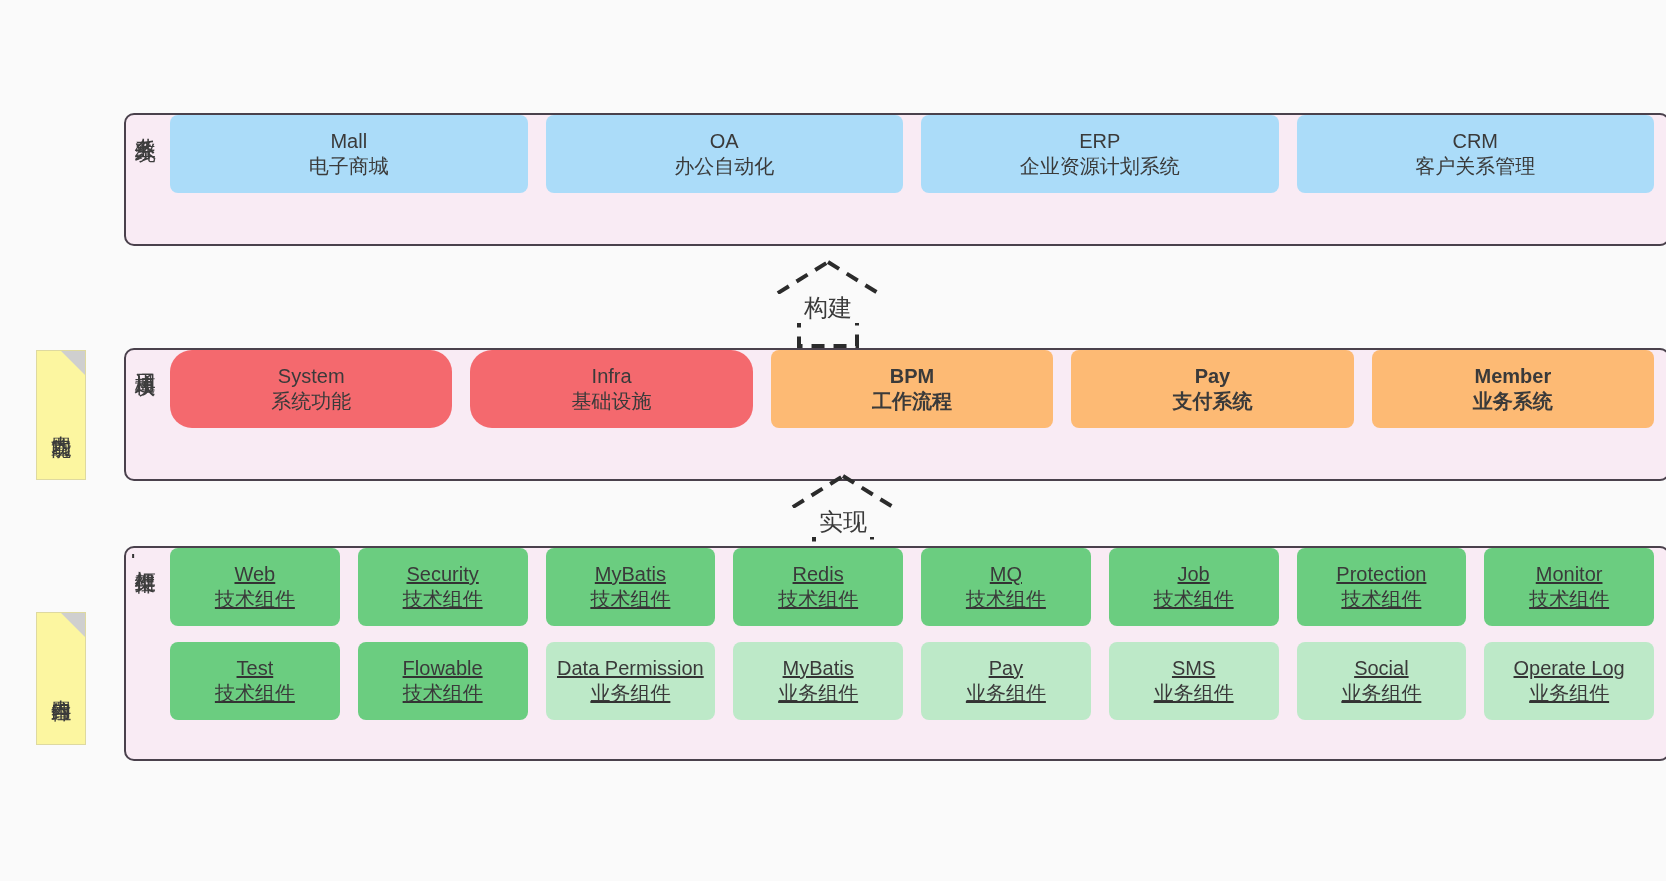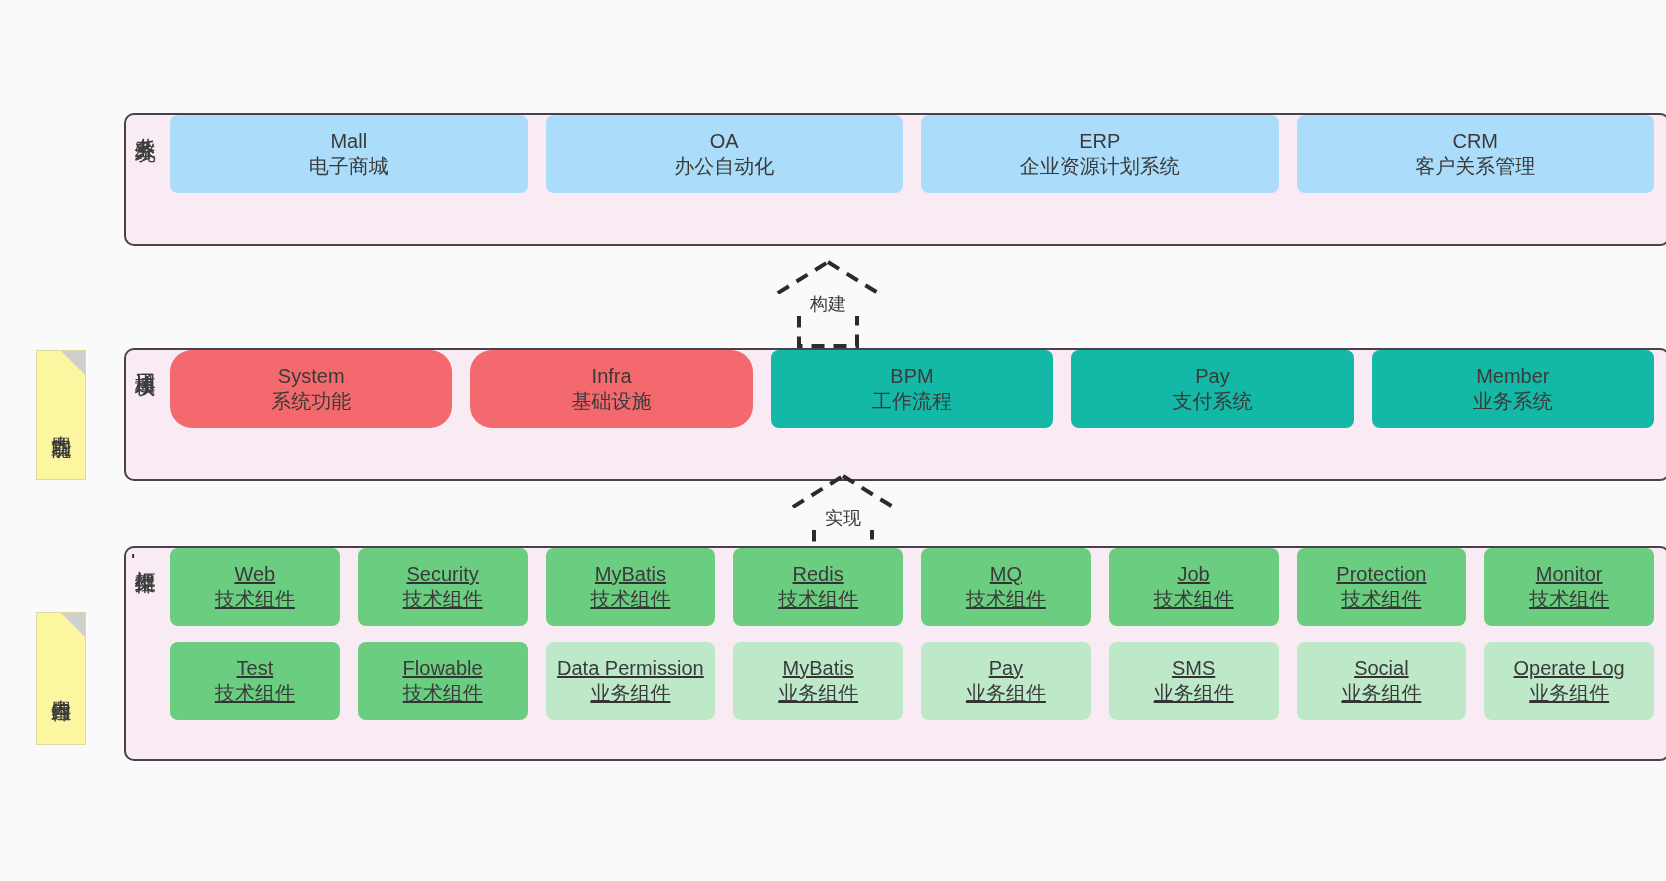--- a/index.html
+++ b/index.html
@@ -83,21 +83,21 @@
   #layer-common { left: 88px; top: 348px; width: 1546px; height: 133px; }
   #layer-common .cell { height: 78px; }
 
   #layer-framework { left: 88px; top: 546px; width: 1546px; height: 215px; text-decoration: underline; }
   #layer-framework .cell { height: 78px; }
   #layer-framework .layer-body { gap: 16px; }
 
   
   .c-blue   { background: #abdcf9; }
   .c-red    { background: #f4696e; border-radius: 22px; }
-  .c-pink   { background: #14b8a6; }
+  .c-pink   { background: #fdba74; font-weight: bold; }
   .c-green  { background: #6bcd80; }
   .c-lgreen { background: #bde9c8; }
 
   
   .note {
     position: absolute;
     box-sizing: border-box;
     background: #fcf6a0;
     border: 1px solid #ded9a0;
     display: flex;
@@ -129,21 +129,21 @@
     position: absolute;
     width: 150px;
     height: 92px;
   }
   .arrow svg { display: block; overflow: visible; }
   .arrow-label {
     position: absolute;
     left: 0; right: 0;
     top: 36px;
     text-align: center;
-    font-size: 18px;
+    font-size: 24px;
     color: #3a3a3a;
     background: #fafafa;
     line-height: 1.2;
     pointer-events: none;
   }
   #arrow-build  { left: 753px; top: 258px; }
   #arrow-impl   { left: 768px; top: 472px; }
 </style>
 </head>
 <body>

